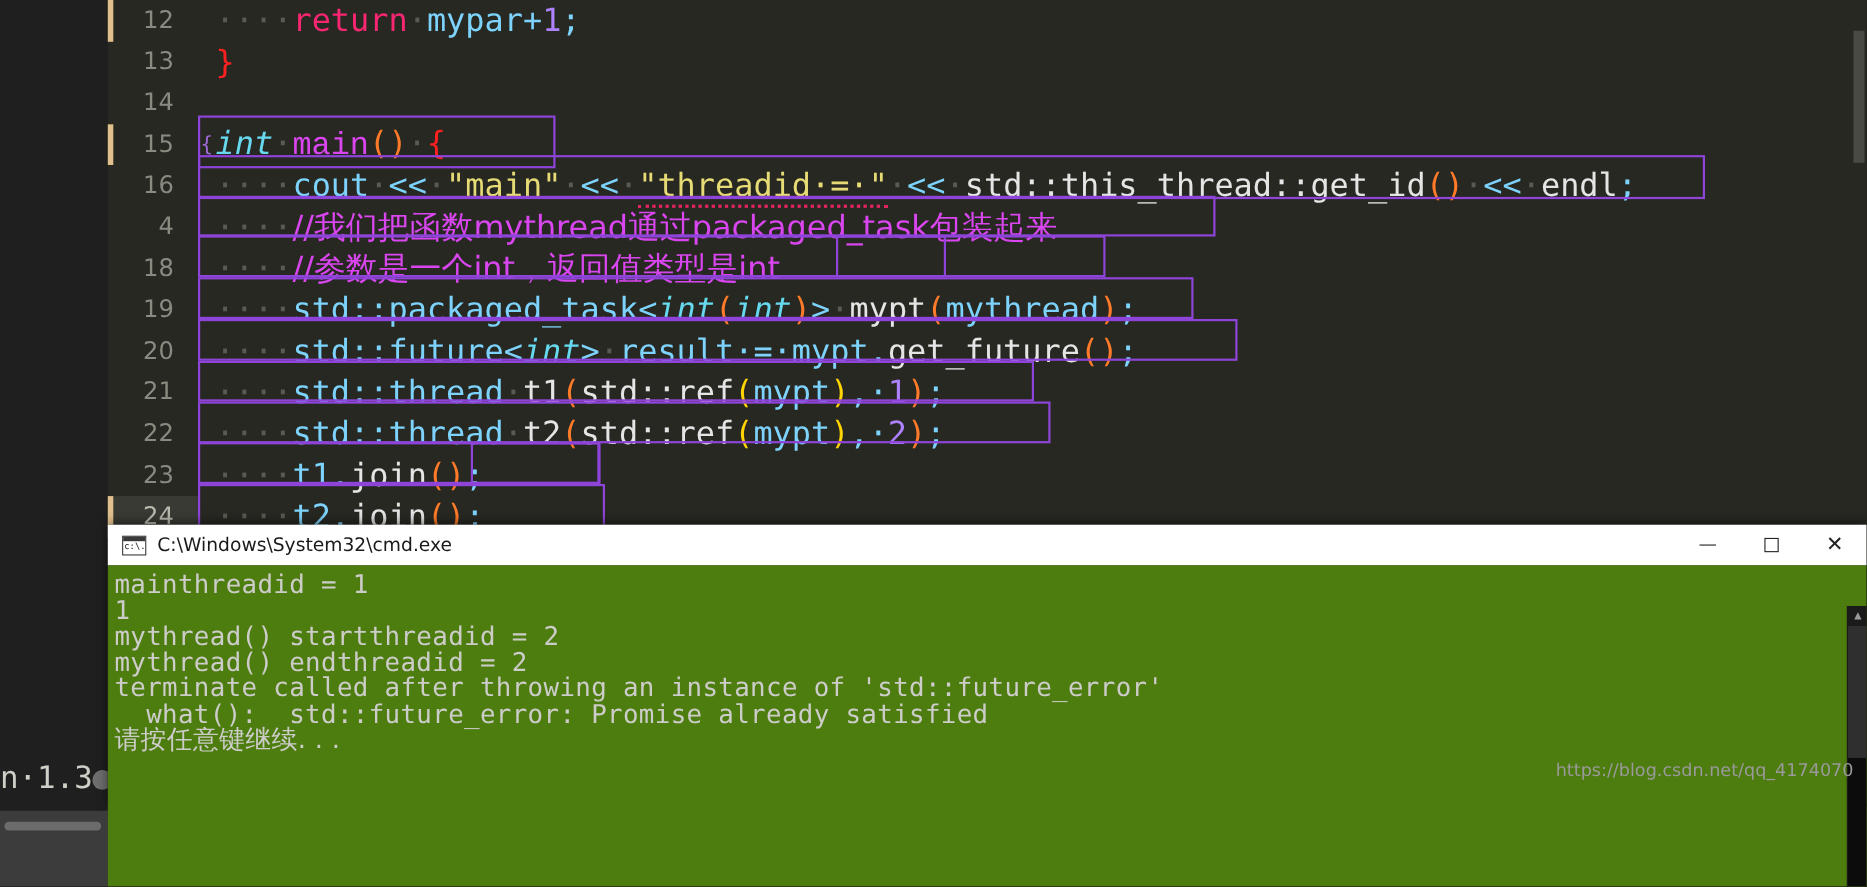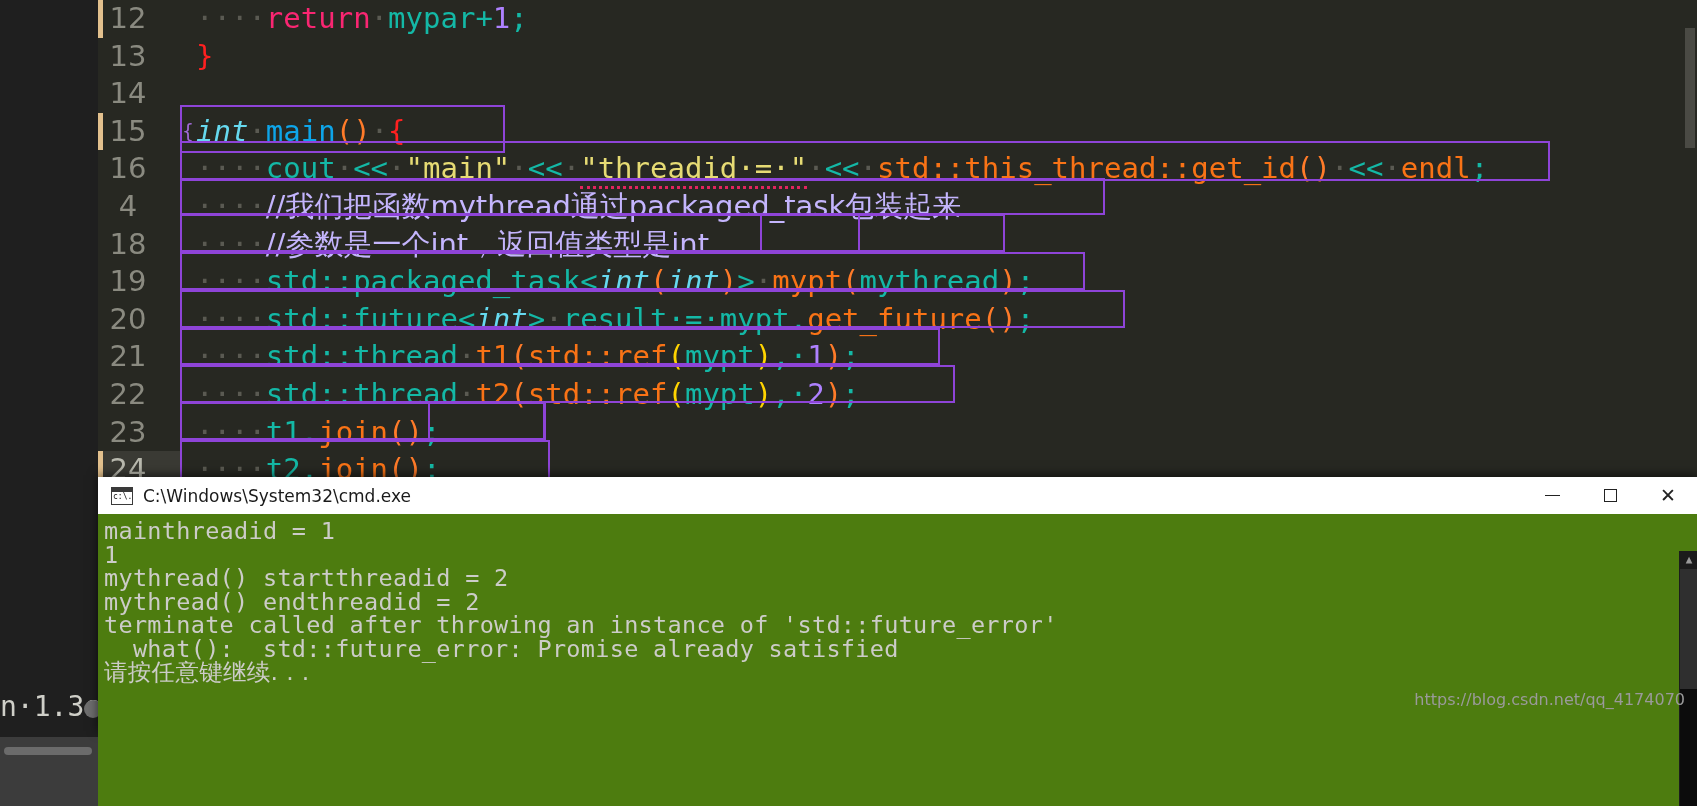--- a/index.html
+++ b/index.html
@@ -32,44 +32,44 @@
     align-items:center;
     white-space:pre;
     font-size:29px;
     line-height:37.6px;
     letter-spacing:0px;
   }
   .chgbar { position:absolute; left:0; top:0; width:5px; height:37.6px; background:transparent; }
   .chgbar.mod { background:#e2c08d; }
   .lnum {
     width:82px; min-width:82px;
-    text-align:center;
+    text-align:right;
     padding-right:22px;
     color:#8a8a80;
-    font-size:29px;
+    font-size:22px;
     font-family:"DejaVu Sans", sans-serif;
     user-select:none;
   }
   .lnum.active { background:#3a3a34; color:#b9b9ae; }
   .fold { width:16px; min-width:16px; color:#a06ad6; font-size:19px; text-align:center;}
   .code { position:relative; font-family:"DejaVu Sans Mono", monospace; }
 
   
   .t-kw      { color:#f92672; font-style:normal; }
   .t-type    { color:#66d9ef; font-style:italic; }
-  .t-fn      { color:#0ea5e9; }
+  .t-fn      { color:#d946ef;font-family:Liberation Mono, monospace; }
   .t-str     { color:#e6db74; }
   .t-num     { color:#ae81ff; }
-  .t-cmt     { color:#c4b5fd; font-family:"DejaVu Sans", sans-serif; }
-  .t-ns      { color:#f97316; }
+  .t-cmt     { color:#d946ef; font-family:"DejaVu Sans", sans-serif; }
+  .t-ns      { color:#e5e5e5; }
   .t-brace-r { color:#ff2020; }
   .t-paren-o { color:#ff7b29; }
   .t-paren-y { color:#ffd400; }
   .t-dot     { color:#5a5a52; }
-  .t-white   { color:#14b8a6; }
+  .t-white   { color:#7dd3fc; }
 
   .sqzig {
     border-bottom:3px dotted #e0245e;
     padding-bottom:1px;
   }
   
   .guide {
     position:absolute;
     border:2px solid #8e44d8;
     pointer-events:none;

